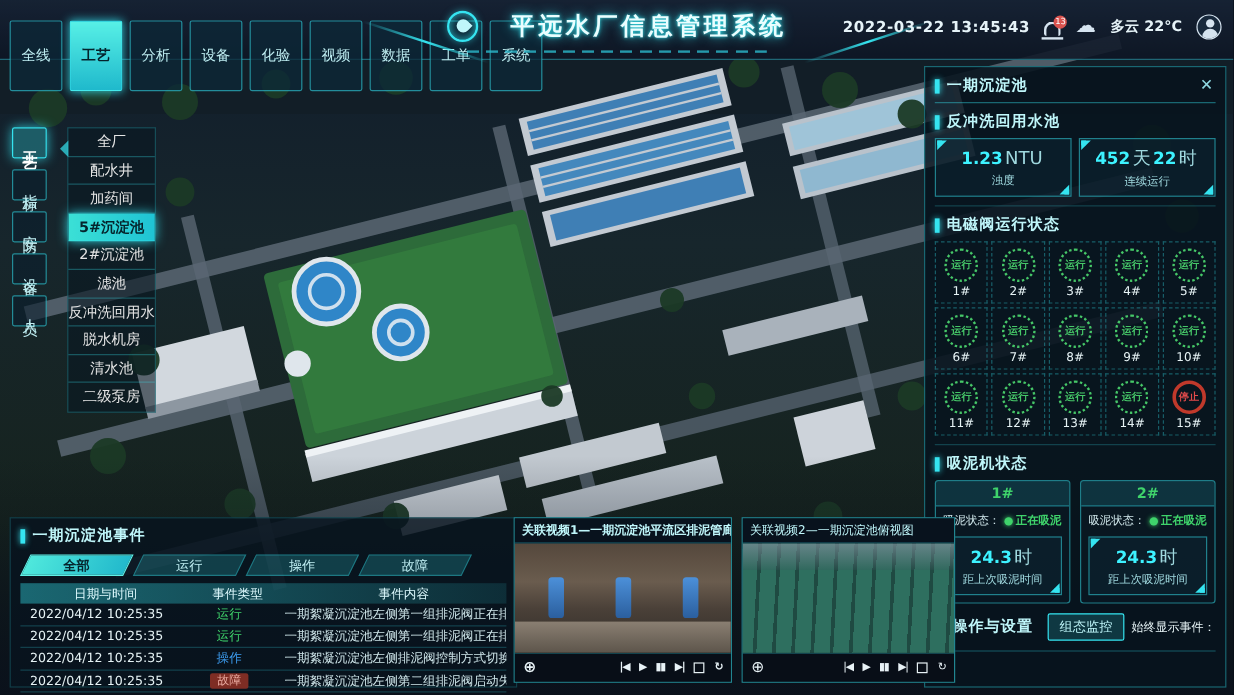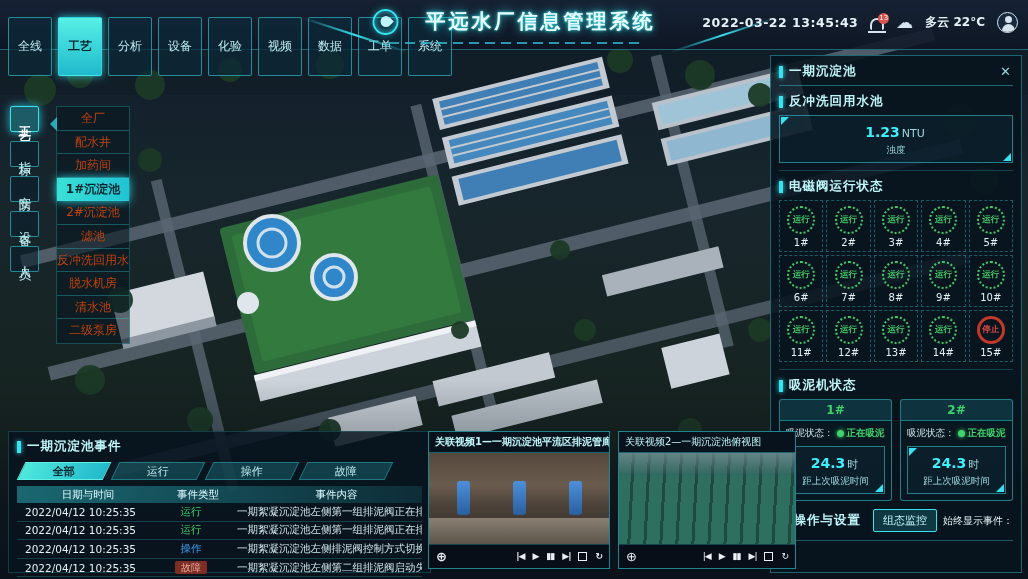--- a/index.html
+++ b/index.html
@@ -46,41 +46,41 @@
   .stab{writing-mode:vertical-rl;text-orientation:upright;letter-spacing:3px;padding:9px 5px;
     font-size:12.5px;color:#bfeef2;background:rgba(10,30,45,.6);border:1px solid rgba(53,228,240,.55);
     border-radius:2px;cursor:pointer;text-align:center;}
   .stab.active{background:rgba(53,228,240,.3);border-color:#35e4f0;color:#ffffff;
     box-shadow:0 0 10px rgba(53,228,240,.8);font-weight:bold;}
   
   #proc-menu{position:absolute;left:56px;top:106px;width:74px;background:rgba(8,24,34,.6);
     border:1px solid rgba(53,228,240,.25);z-index:19;}
   #proc-menu:before{content:"";position:absolute;left:-7px;top:10px;border:7px solid transparent;
     border-right-color:rgba(53,228,240,.7);border-left:none;}
-  .mitem{height:23.6px;line-height:23.6px;text-align:center;font-size:12px;color:#c2410c;
+  .mitem{height:23.6px;line-height:23.6px;text-align:center;font-size:12px;color:#e5e5e5;
     border-bottom:1px solid rgba(53,228,240,.3);cursor:pointer;white-space:nowrap;overflow:hidden;}
   .mitem:last-child{border-bottom:none;}
   .mitem.active{background:linear-gradient(90deg,#3be0d6,#1fc3d4);color:#05242c;font-weight:bold;
     box-shadow:0 0 10px rgba(53,228,240,.9);}
   
   #rpanel{position:absolute;right:6px;top:55px;width:252px;height:518px;background:rgba(7,19,30,.88);
     border:1px solid rgba(53,228,240,.4);z-index:25;padding:7px 8px;display:flex;flex-direction:column;}
   #rp-head{display:flex;align-items:center;border-bottom:1px solid rgba(53,228,240,.4);padding-bottom:5px;}
   .acc{width:4px;height:12px;background:#35e4f0;margin-right:6px;box-shadow:0 0 5px #35e4f0;}
   .sec-title{font-size:12.5px;font-weight:bold;color:#bff6fa;letter-spacing:1px;flex:1;}
   #rp-close{font-size:13px;color:#8fd9e2;cursor:pointer;padding:0 2px;}
   .sec-head{display:flex;align-items:center;margin:7px 0 5px;}
   .divline{border-top:1px solid rgba(53,228,240,.22);margin-top:7px;}
   #run-stats{display:flex;gap:6px;}
   .stat{flex:1;position:relative;border:1px solid rgba(53,228,240,.5);background:rgba(16,42,58,.4);
     padding:6px 2px 5px;text-align:center;}
   .stat:before{content:"";position:absolute;left:1px;top:1px;border:4px solid transparent;border-left-color:#35e4f0;border-top-color:#35e4f0;}
   .stat:after{content:"";position:absolute;right:1px;bottom:1px;border:4px solid transparent;border-right-color:#35e4f0;border-bottom-color:#35e4f0;}
   .stat .num{font-size:14px;font-weight:bold;color:#3df2ff;}
-  .stat .unit{font-size:11px;color:#9fd8de;margin:0 2px;}
+  .stat .unit{font-size:15px;color:#9fd8de;margin:0 2px;}
   .stat .lb{font-size:9.5px;color:#9fd8de;margin-top:3px;}
   #valve-grid{display:grid;grid-template-columns:repeat(5,1fr);gap:3px;}
   .valve{border:1px dashed rgba(53,228,240,.35);padding:5px 0 3px;text-align:center;cursor:pointer;}
   .vring{width:28px;height:28px;margin:0 auto;border-radius:50%;display:flex;align-items:center;justify-content:center;
     font-size:8.5px;font-weight:bold;}
   .vring.run{border:2px dotted #46c768;color:#46c768;}
   .vring.stop{border:3px solid #c0392b;color:#e14b4b;}
   .vlabel{font-size:10px;color:#e6f3f5;margin-top:3px;}
   #sucker-cards{display:grid;grid-template-columns:1fr 1fr;gap:8px;}
   .scard{border:1px solid rgba(53,228,240,.5);border-radius:3px;overflow:hidden;background:rgba(12,30,44,.35);}
@@ -260,21 +260,21 @@
       <div class="stab">指标</div>
       <div class="stab">安防</div>
       <div class="stab">设备</div>
       <div class="stab">人员</div>
     </div>
 
   <div id="proc-menu">
       <div class="mitem">全厂</div>
       <div class="mitem">配水井</div>
       <div class="mitem">加药间</div>
-      <div class="mitem active">1#沉淀池</div>
+      <div class="mitem active">5#沉淀池</div>
       <div class="mitem">2#沉淀池</div>
       <div class="mitem">滤池</div>
       <div class="mitem">反冲洗回用水池</div>
       <div class="mitem">脱水机房</div>
       <div class="mitem">清水池</div>
       <div class="mitem">二级泵房</div>
     </div>
 
   <div id="rpanel">
     <div id="rp-head">
@@ -284,20 +284,24 @@
     </div>
 
     <div class="sec-head">
       <span class="acc"></span>
       <span class="sec-title">反冲洗回用水池</span>
     </div>
     <div id="run-stats">
         <div class="stat">
           <div class="v"><span class="num">1.23</span><span class="unit">NTU</span></div>
           <div class="lb">浊度</div>
+        </div>
+        <div class="stat">
+          <div class="v"><span class="num">452</span><span class="unit">天</span><span class="num">22</span><span class="unit">时</span></div>
+          <div class="lb">连续运行</div>
         </div>
       </div>
 
     <div class="divline"></div>
     <div class="sec-head">
       <span class="acc"></span>
       <span class="sec-title">电磁阀运行状态</span>
     </div>
     <div id="valve-grid">
         <div class="valve">

